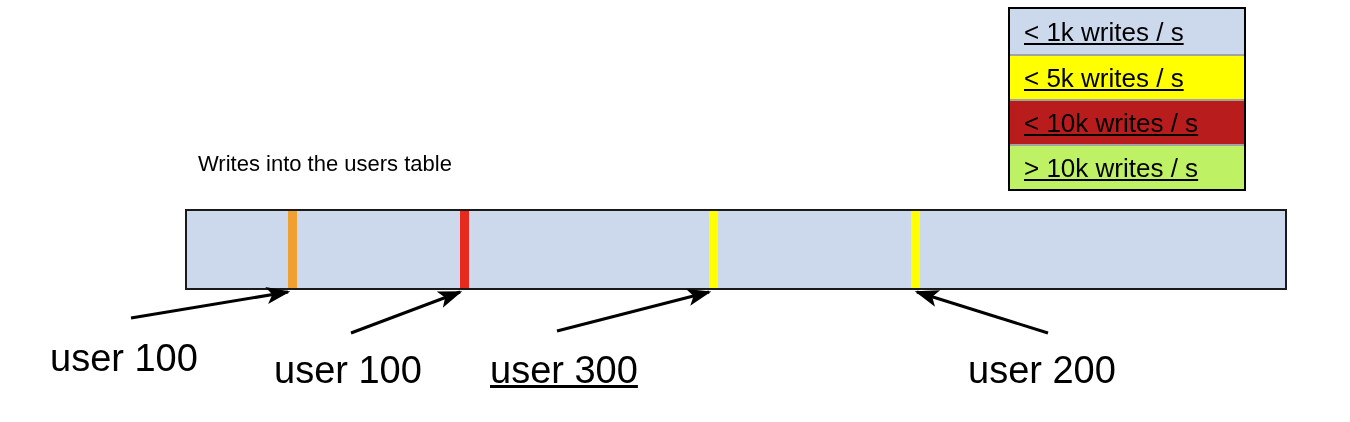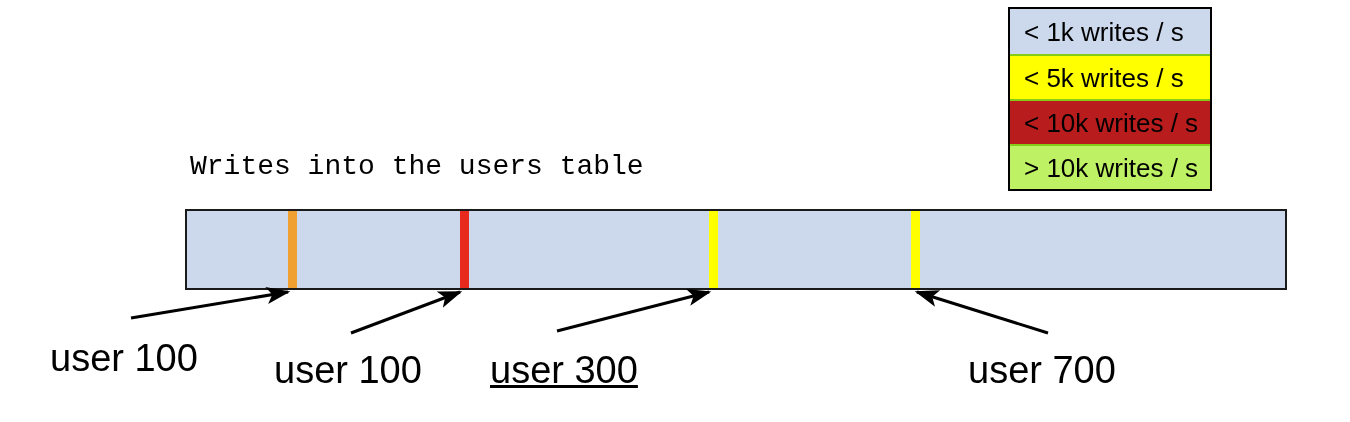--- a/index.html
+++ b/index.html
@@ -21,48 +21,48 @@
     left: 0; top: 0;
     width: 1350px;
     height: 422px;
   }
 
   
   .legend {
     position: absolute;
     left: 1008px;
     top: 7px;
-    width: 204px;
+    width: 238px;
     border: 2px solid #000000;
     box-sizing: border-box;
+    text-decoration: underline;
   }
   .legend-row {
     height: 45px;
     box-sizing: border-box;
     display: flex;
     align-items: center;
     padding-left: 14px;
     font-size: 26px;
     line-height: 1;
     letter-spacing: 0px;
     white-space: nowrap;
   }
   .legend-row + .legend-row {
-    border-top: 2px solid #84cc16;
+    border-top: 2px solid #a3a3a3;
   }
 
   
   .chart-title {
     position: absolute;
-    left: 190px;
+    left: 198px;
     top: 152px;
-    font-size: 28px;
+    font-size: 22px;
     line-height: 1.1;
     white-space: nowrap;
-    font-family: Liberation Mono, monospace;
   }
 
   
   .bar {
     position: absolute;
     left: 185px;
     top: 209px;
     width: 1102px;
     height: 81px;
     box-sizing: border-box;
@@ -130,15 +130,15 @@
     </defs>
     <line x1="131" y1="318" x2="288" y2="292" stroke="#000000" stroke-width="3" marker-end="url(#ah)"></line>
     <line x1="351" y1="333" x2="460" y2="292" stroke="#000000" stroke-width="3" marker-end="url(#ah)"></line>
     <line x1="557" y1="331" x2="709" y2="292" stroke="#000000" stroke-width="3" marker-end="url(#ah)"></line>
     <line x1="1048" y1="333" x2="917" y2="292" stroke="#000000" stroke-width="3" marker-end="url(#ah)"></line>
   </svg>
 
   <div class="user-label" style="left: 50px; top: 338px;">user 100</div>
   <div class="user-label" style="left: 274px; top: 350px;">user 100</div>
   <div class="user-label" style="left: 490px; top: 350px; text-decoration: underline;">user 300</div>
-  <div class="user-label" style="left: 968px; top: 350px;">user 700</div>
+  <div class="user-label" style="left: 968px; top: 350px;">user 200</div>
 
 </div>
 
 </body></html>

